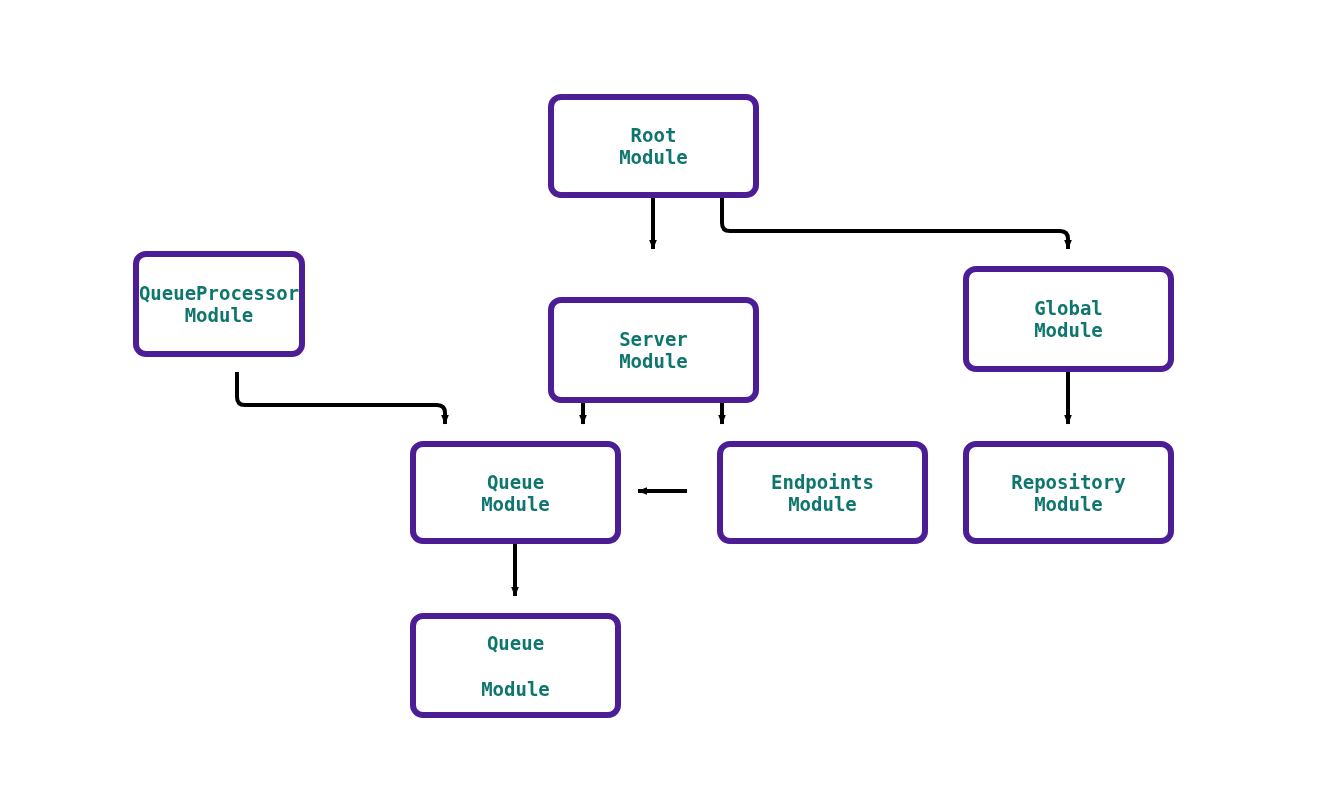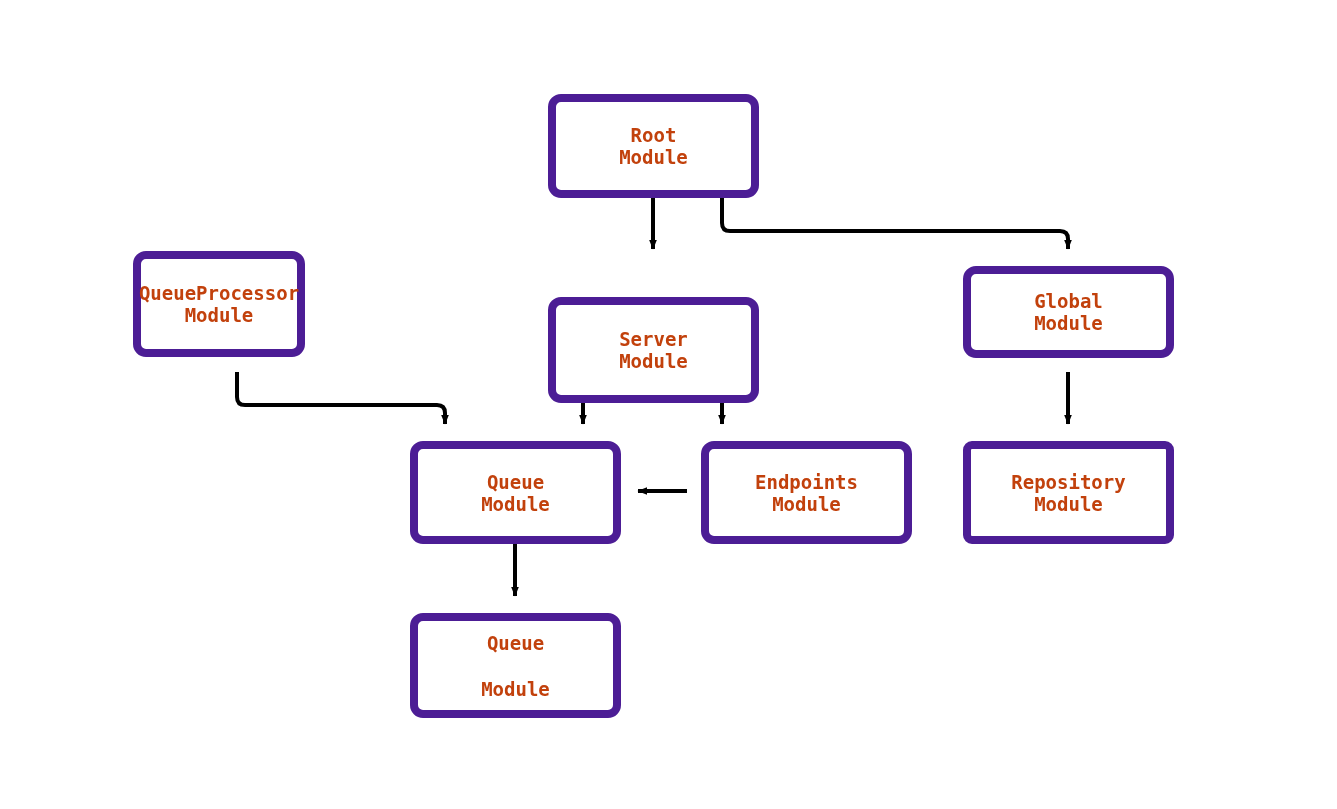--- a/index.html
+++ b/index.html
@@ -23,28 +23,28 @@
     left: 0;
     top: 0;
     width: 1337px;
     height: 809px;
     pointer-events: none;
   }
   .node {
     position: absolute;
     box-sizing: border-box;
     background: #ffffff;
-    border: 8px solid #4c1d95;
+    border: 6px solid #4c1d95;
     border-radius: 13px;
     display: flex;
     flex-direction: column;
     align-items: center;
     justify-content: center;
     text-align: center;
-    color: #c2410c;
+    color: #0f766e;
     font-family: "DejaVu Sans Mono", monospace;
     font-weight: bold;
     font-size: 19px;
     line-height: 22px;
     letter-spacing: 0px;
     z-index: 2;
   }
   .node-line {
     display: block;
     white-space: pre;
@@ -90,36 +90,36 @@
   <div class="node" style="left:133px; top:251px; width:172px; height:106px;">
     <span class="node-line">QueueProcessor</span>
     <span class="node-line">Module</span>
   </div>
 
   <div class="node" style="left:548px; top:266px; width:211px; height:106px;margin-top:31px;">
     <span class="node-line">Server</span>
     <span class="node-line">Module</span>
   </div>
 
-  <div class="node" style="left:963px; top:266px; width:211px; height:92px;">
+  <div class="node" style="left:963px; top:266px; width:211px; height:106px;">
     <span class="node-line">Global</span>
     <span class="node-line">Module</span>
   </div>
 
   <div class="node" style="left:410px; top:441px; width:211px; height:103px;">
     <span class="node-line">Queue</span>
     <span class="node-line">Module</span>
   </div>
 
-  <div class="node" style="left:701px; top:441px; width:211px; height:103px;">
+  <div class="node" style="left:717px; top:441px; width:211px; height:103px;">
     <span class="node-line">Endpoints</span>
     <span class="node-line">Module</span>
   </div>
 
-  <div class="node" style="left:963px; top:441px; width:211px; height:103px;border-radius:9px;">
+  <div class="node" style="left:963px; top:441px; width:211px; height:103px;">
     <span class="node-line">Repository</span>
     <span class="node-line">Module</span>
   </div>
 
   <div class="node" style="left:410px; top:613px; width:211px; height:105px;gap:24px;">
     <span class="node-line">Queue</span>
     <span class="node-line">Module</span>
   </div>
 
 </div>

